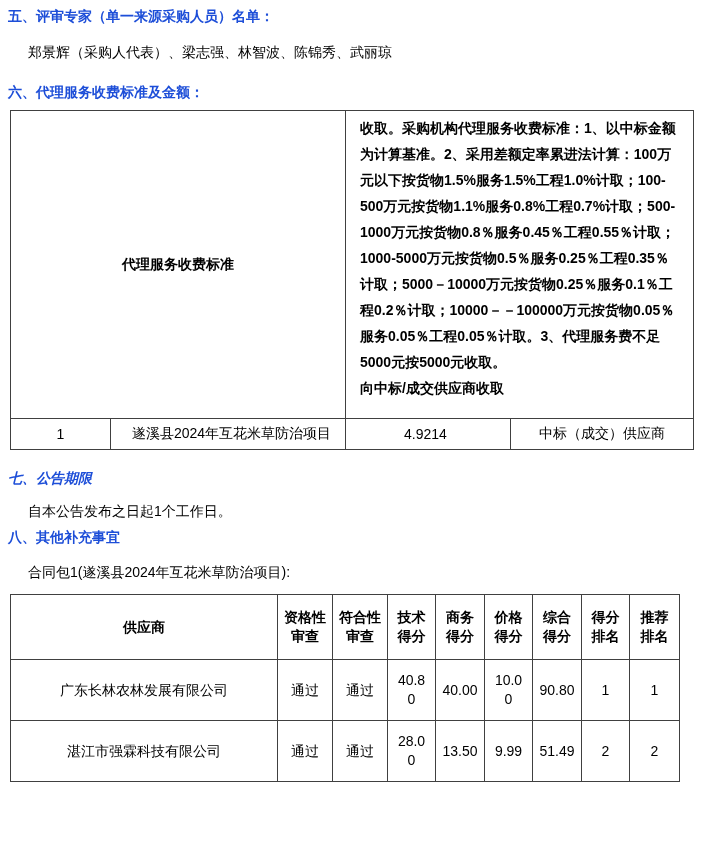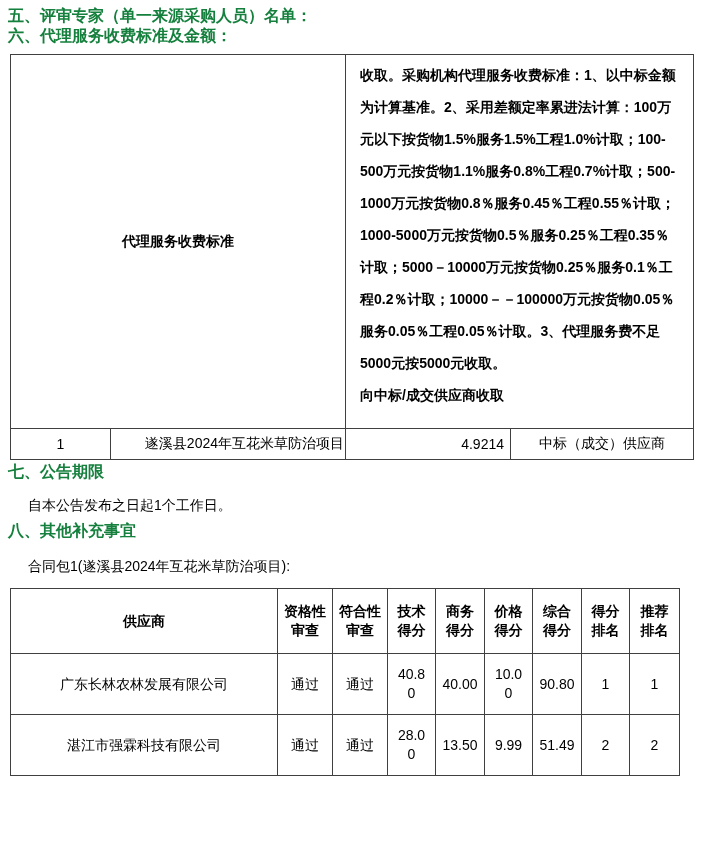--- a/index.html
+++ b/index.html
@@ -2,78 +2,79 @@
 <html><head>
 <meta charset="utf-8">
 <style>
   html,body{margin:0;padding:0;}
   body{
     width:701px;height:862px;background:#ffffff;color:#000000;
     font-family:"Liberation Sans","DejaVu Sans",sans-serif;
     font-size:14px;overflow:hidden;
   }
   .hd{
-    color:#15803d;font-weight:bold;font-size:16px;line-height:20px;
+    color:#1d4ed8;font-weight:bold;font-size:14px;line-height:20px;
     margin:0 0 0 8px;
   }
   .hd5{margin-top:6px;}
-  .hd6{}
-  .hd7{margin-top:2px;}
+  .hd6{margin-top:22px;}
+  .hd7{margin-top:18px;font-style:italic;}
   .hd8{margin-top:8px;}
   .indent{
     margin:0 0 0 28px;line-height:16px;font-size:14px;
   }
   .p5{margin-top:18px;}
   .p7{margin-top:15px;}
   .p8{margin-top:17px;}
   table{
     border-collapse:collapse;table-layout:fixed;
     margin-left:10px;font-size:14px;color:#000;
   }
   .t1{margin-top:8px;width:683px;}
   .t2{margin-top:14px;width:669px;}
   td{border:1px solid #404040;overflow:hidden;}
   
   .t1 .std-label{
     text-align:center;vertical-align:middle;font-weight:bold;
   }
   .t1 .std-text{
     vertical-align:top;padding:4px 14px 17px 14px;font-weight:bold;
-    line-height:32px;text-align:left;
+    line-height:26px;text-align:left;
   }
   .t1 .std-text p{margin:0;}
   .t1 .r-std{height:283px;}
   .t1 .r-head{height:54px;}
   .t1 .r-data{height:31px;}
   .t1 .r-head td{
     text-align:center;vertical-align:middle;font-weight:bold;
     line-height:19px;padding:0 6px;
   }
   .t1 .r-data td{vertical-align:middle;}
   .cell-center{text-align:center;}
-  .cell-left{text-align:right;padding-left:8px;}
-  .cell-right{text-align:right;padding-right:6px;}
+  .cell-left{text-align:center;padding-left:8px;}
+  .cell-right{text-align:center;padding-right:6px;}
   
   .t2 .r-head{height:65px;padding-left:16px;}
   .t2 .r-head td{
     text-align:center;vertical-align:middle;font-weight:bold;
     line-height:19px;padding:0 6px;
   }
   .t2 .r-row{height:61px;}
   .t2 .r-row td{
     text-align:center;vertical-align:middle;line-height:19px;
     padding:0 6px;word-break:break-all;
   }
 </style>
 </head>
 <body>
 
 <div>
 
   <h3 class="hd hd5">五、评审专家（单一来源采购人员）名单：</h3>
+  <p class="indent p5">郑景辉（采购人代表）、梁志强、林智波、陈锦秀、武丽琼</p>
 
   <h3 class="hd hd6">六、代理服务收费标准及金额：</h3>
 
   <table class="t1">
     <colgroup>
       <col style="width:100px">
         <col style="width:235px">
         <col style="width:165px">
         <col style="width:183px">
     </colgroup>

